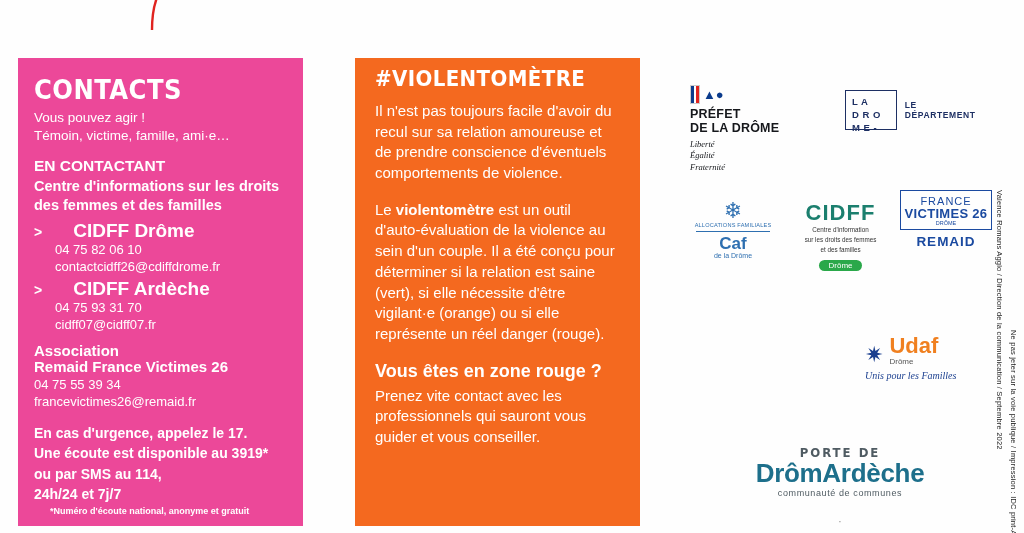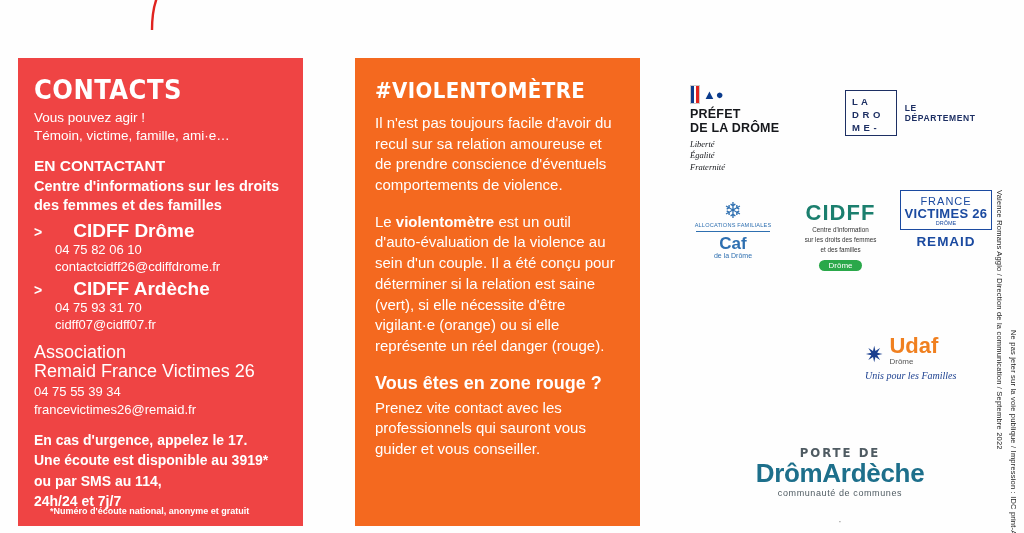--- a/index.html
+++ b/index.html
@@ -22,21 +22,21 @@
     left: 150px; top: -40px;
     width: 110px; height: 70px;
     pointer-events: none;
   }
 
   
   .panel-red {
     position: absolute;
     left: 18px; top: 58px;
     width: 285px; height: 468px;
-    background: #ef4444;
+    background: #ec4899;
     color: #ffffff;
     padding: 16px 16px 10px 16px;
   }
   .panel-red h1 {
     margin: 0 0 4px 0;
     font-size: 27px;
     font-weight: bold;
     letter-spacing: 0.5px;
     font-family: "DejaVu Sans Condensed", "Liberation Sans", sans-serif;
   }
@@ -64,22 +64,22 @@
     gap: 7px;
   }
   .chev { font-size: 14px; font-weight: bold; line-height: 1; }
   .contact-name { font-size: 19px; font-weight: bold; margin-left: 24px; }
   .contact-line {
     font-size: 13px;
     line-height: 1.3;
     margin-left: 21px;
   }
   .assoc-title {
-    font-size: 18px;
-    font-weight: normal;
+    font-size: 15px;
+    font-weight: bold;
     line-height: 1.2;
     margin-top: 8px;
   }
   .assoc-line {
     font-size: 13px;
     line-height: 1.35;
   }
   .urgence {
     margin-top: 12px;
     font-size: 14px;
@@ -93,21 +93,21 @@
     font-weight: bold;
   }
 
   
   .panel-orange {
     position: absolute;
     left: 355px; top: 58px;
     width: 285px; height: 468px;
     background: #f4691f;
     color: #ffffff;
-    padding: 20px 20px 12px 20px;
+    padding: 8px 20px 12px 20px;
   }
   .panel-orange h1 {
     margin: 0 0 10px 0;
     font-size: 22px;
     font-weight: bold;
     letter-spacing: 0.4px;
     font-family: "DejaVu Sans Condensed", "Liberation Sans", sans-serif;
   }
   .o-para {
     font-size: 15px;
@@ -154,21 +154,21 @@
   .devise {
     margin-top: 4px;
     font-family: "Liberation Serif", serif;
     font-style: italic;
     font-size: 8.5px; color: #16181c; line-height: 1.35;
   }
 
   
   .ladrome { left: 175px; top: 20px; display: flex; align-items: center; gap: 8px; }
   .ladrome-box {
-    width: 52px; height: 46px;
+    width: 52px; height: 40px;
     border: 1.6px solid #1d2f63;
     color: #1d2f63;
     font-size: 9.5px; font-weight: bold;
     line-height: 1.35;
     padding: 5px 0 0 6px;
     letter-spacing: 0.5px;
   }
   .ladrome-dept {
     font-size: 8.5px; font-weight: bold; color: #1d2f63; letter-spacing: 0.6px;
   }

